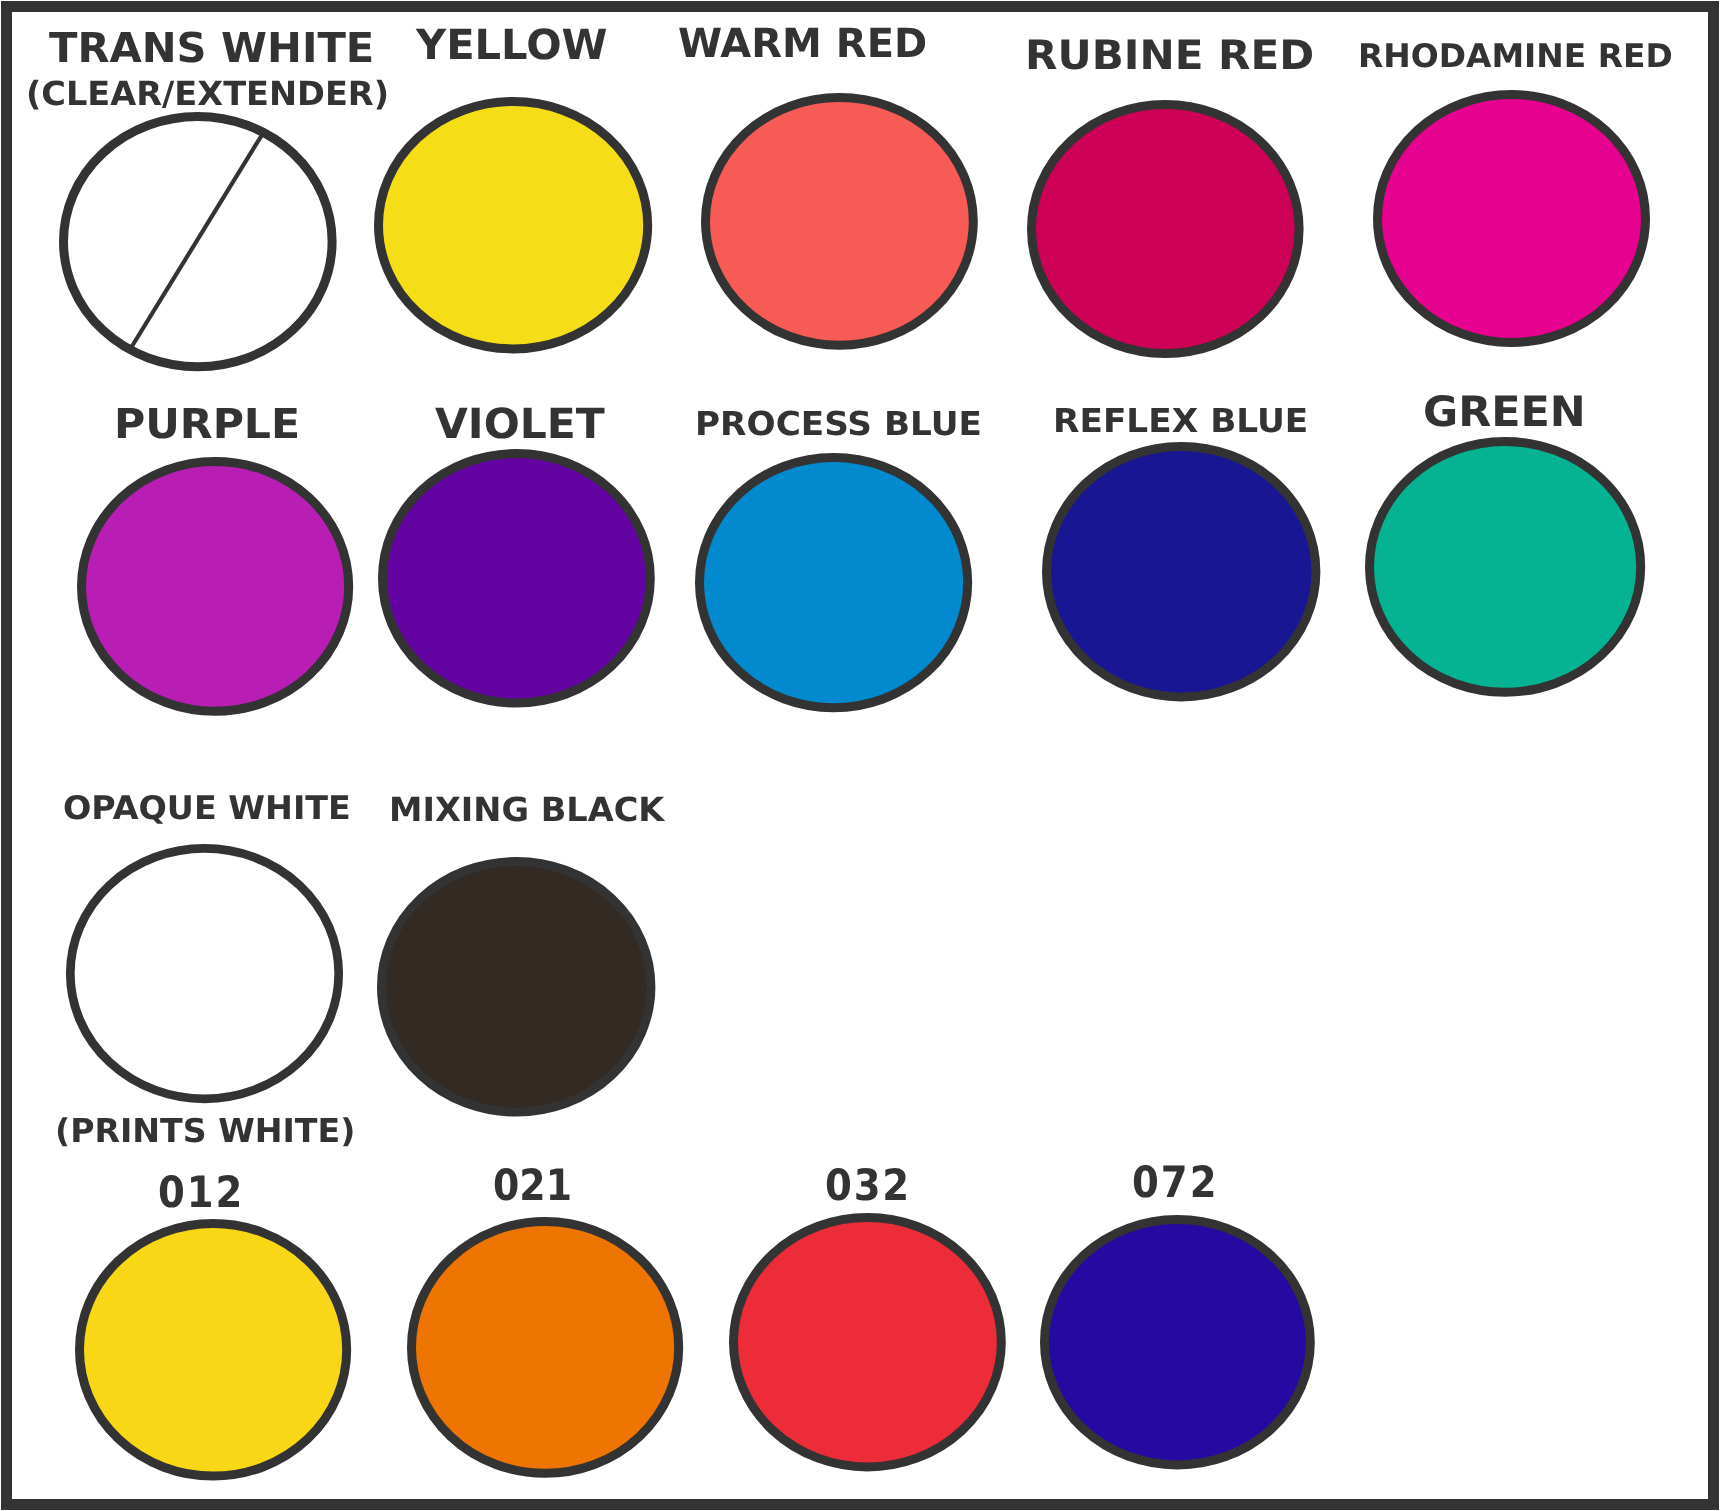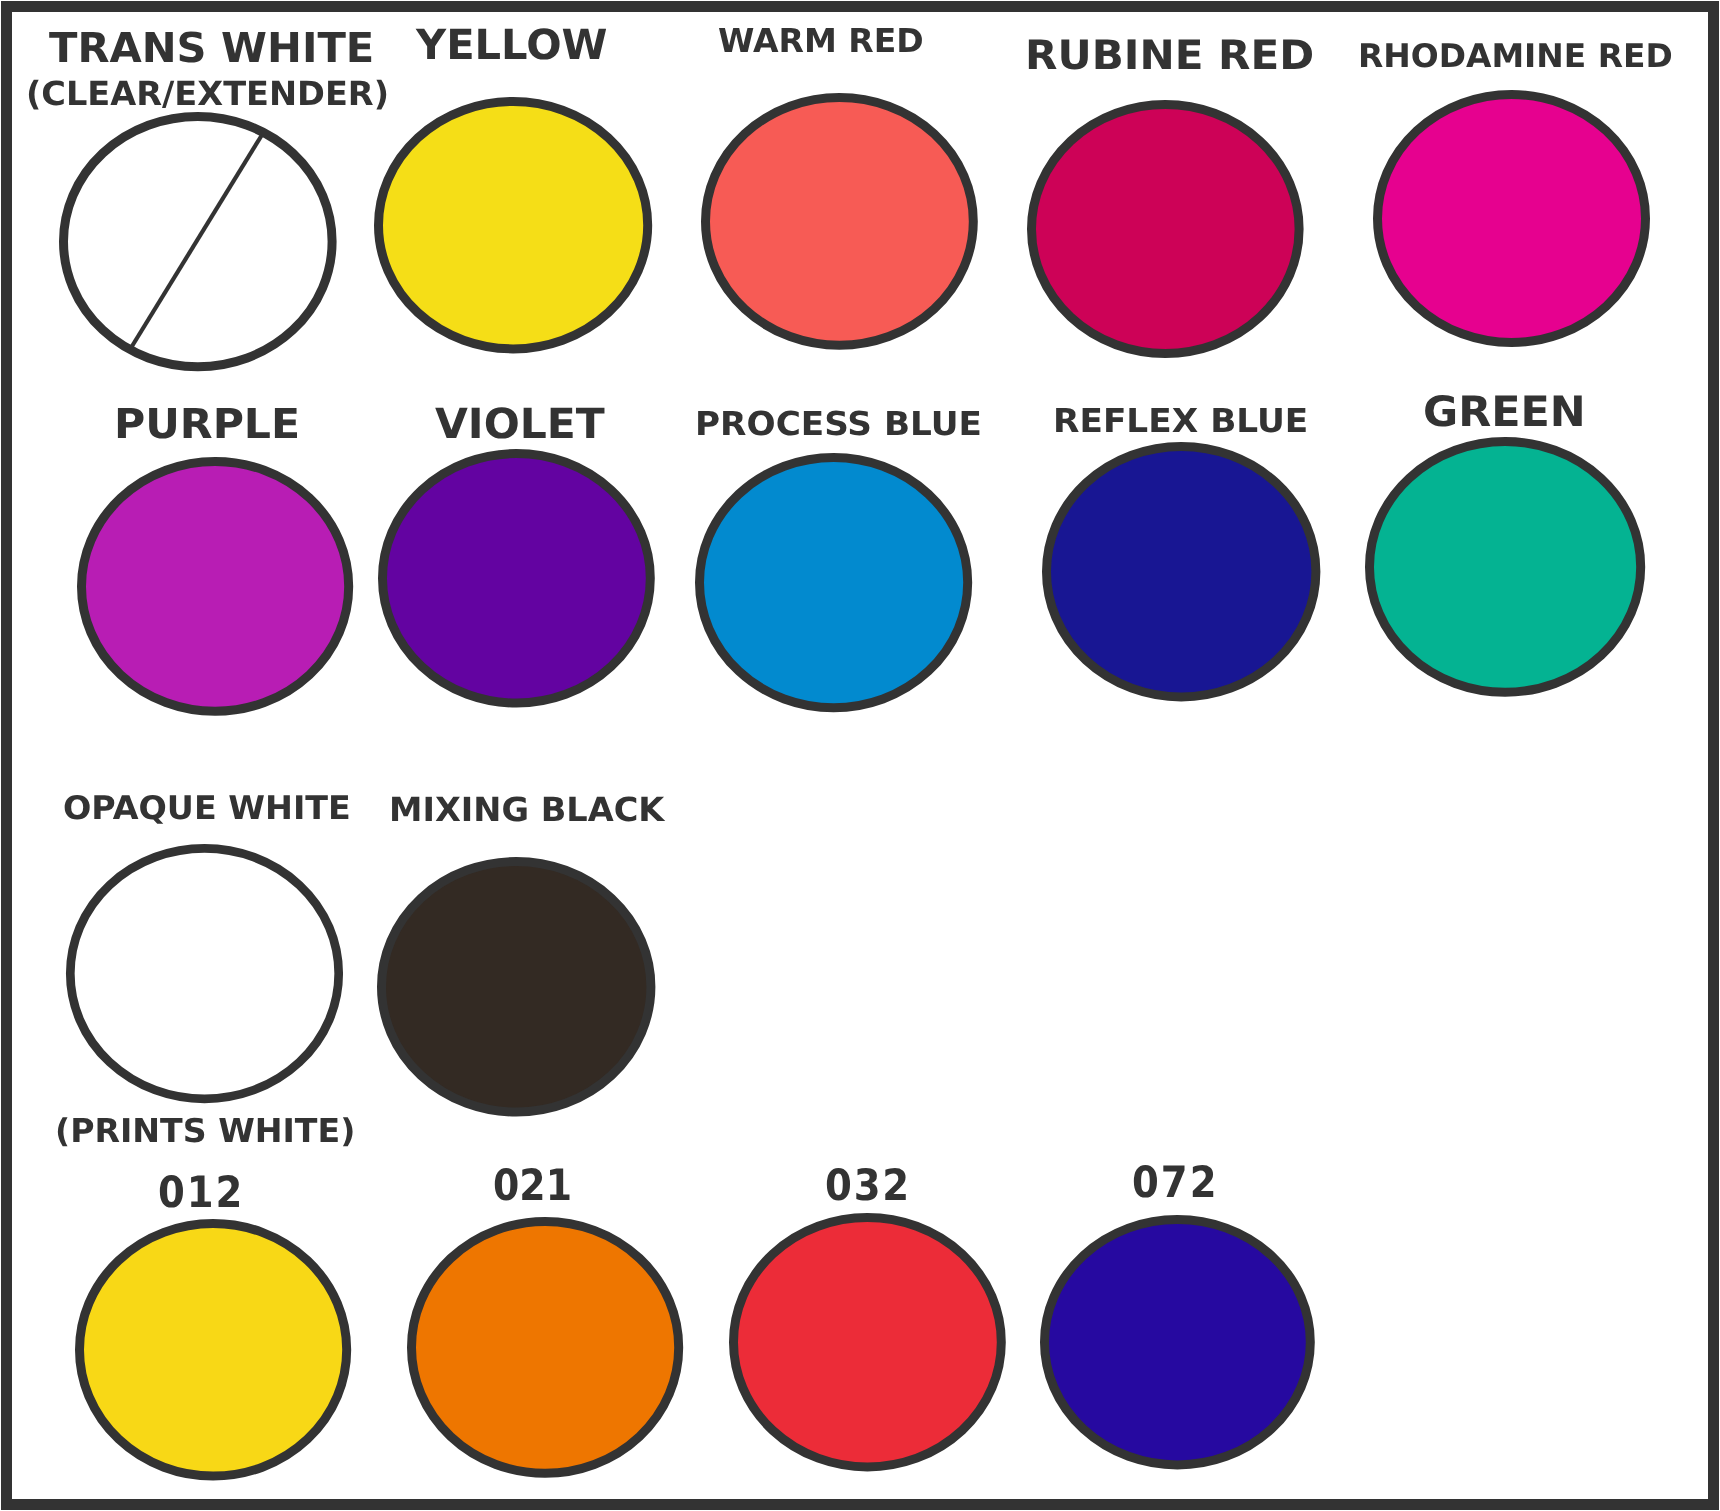--- a/index.html
+++ b/index.html
@@ -31,21 +31,21 @@
     <svg width="284.2" height="262.4" viewBox="0 0 284.2 262.4">
       <ellipse cx="142.1" cy="131.2" rx="134.6" ry="123.7" fill="#f5de17" stroke="#333333" stroke-width="9.0"></ellipse>
     </svg>
   </div>
   <div class="swatch-label" style="left: 416.4px; top: 30.1px; font-size: 41.427px; transform: translateY(-4.855px) scaleX(1.00542);">YELLOW</div>
   <div class="swatch" style="left:697.8px;top:90.0px;width:282.8px;height:262.8px">
     <svg width="282.8" height="262.8" viewBox="0 0 282.8 262.8">
       <ellipse cx="141.4" cy="131.4" rx="133.9" ry="123.9" fill="#f75b55" stroke="#333333" stroke-width="9.0"></ellipse>
     </svg>
   </div>
-  <div class="swatch-label" style="left: 718px; top: 29.3px; font-size: 33px; transform: translateY(-4.807px) scaleX(1.00037);">WARM RED</div>
+  <div class="swatch-label" style="left: 678px; top: 29.3px; font-size: 40px; transform: translateY(-4.807px) scaleX(1.00037);">WARM RED</div>
   <div class="swatch" style="left:1023.9px;top:96.8px;width:282.6px;height:264.0px">
     <svg width="282.6" height="264.0" viewBox="0 0 282.6 264.0">
       <ellipse cx="141.3" cy="132.0" rx="133.8" ry="124.5" fill="#cd0257" stroke="#333333" stroke-width="9.0"></ellipse>
     </svg>
   </div>
   <div class="swatch-label" style="left: 1025.2px; top: 39.7px; font-size: 40.604px; transform: translateY(-4.759px) scaleX(1.03757);">RUBINE RED</div>
   <div class="swatch" style="left:1369.6px;top:86.8px;width:283.0px;height:263.0px">
     <svg width="283.0" height="263.0" viewBox="0 0 283.0 263.0">
       <ellipse cx="141.5" cy="131.5" rx="134.0" ry="124.0" fill="#e6018f" stroke="#333333" stroke-width="9.0"></ellipse>
     </svg>

